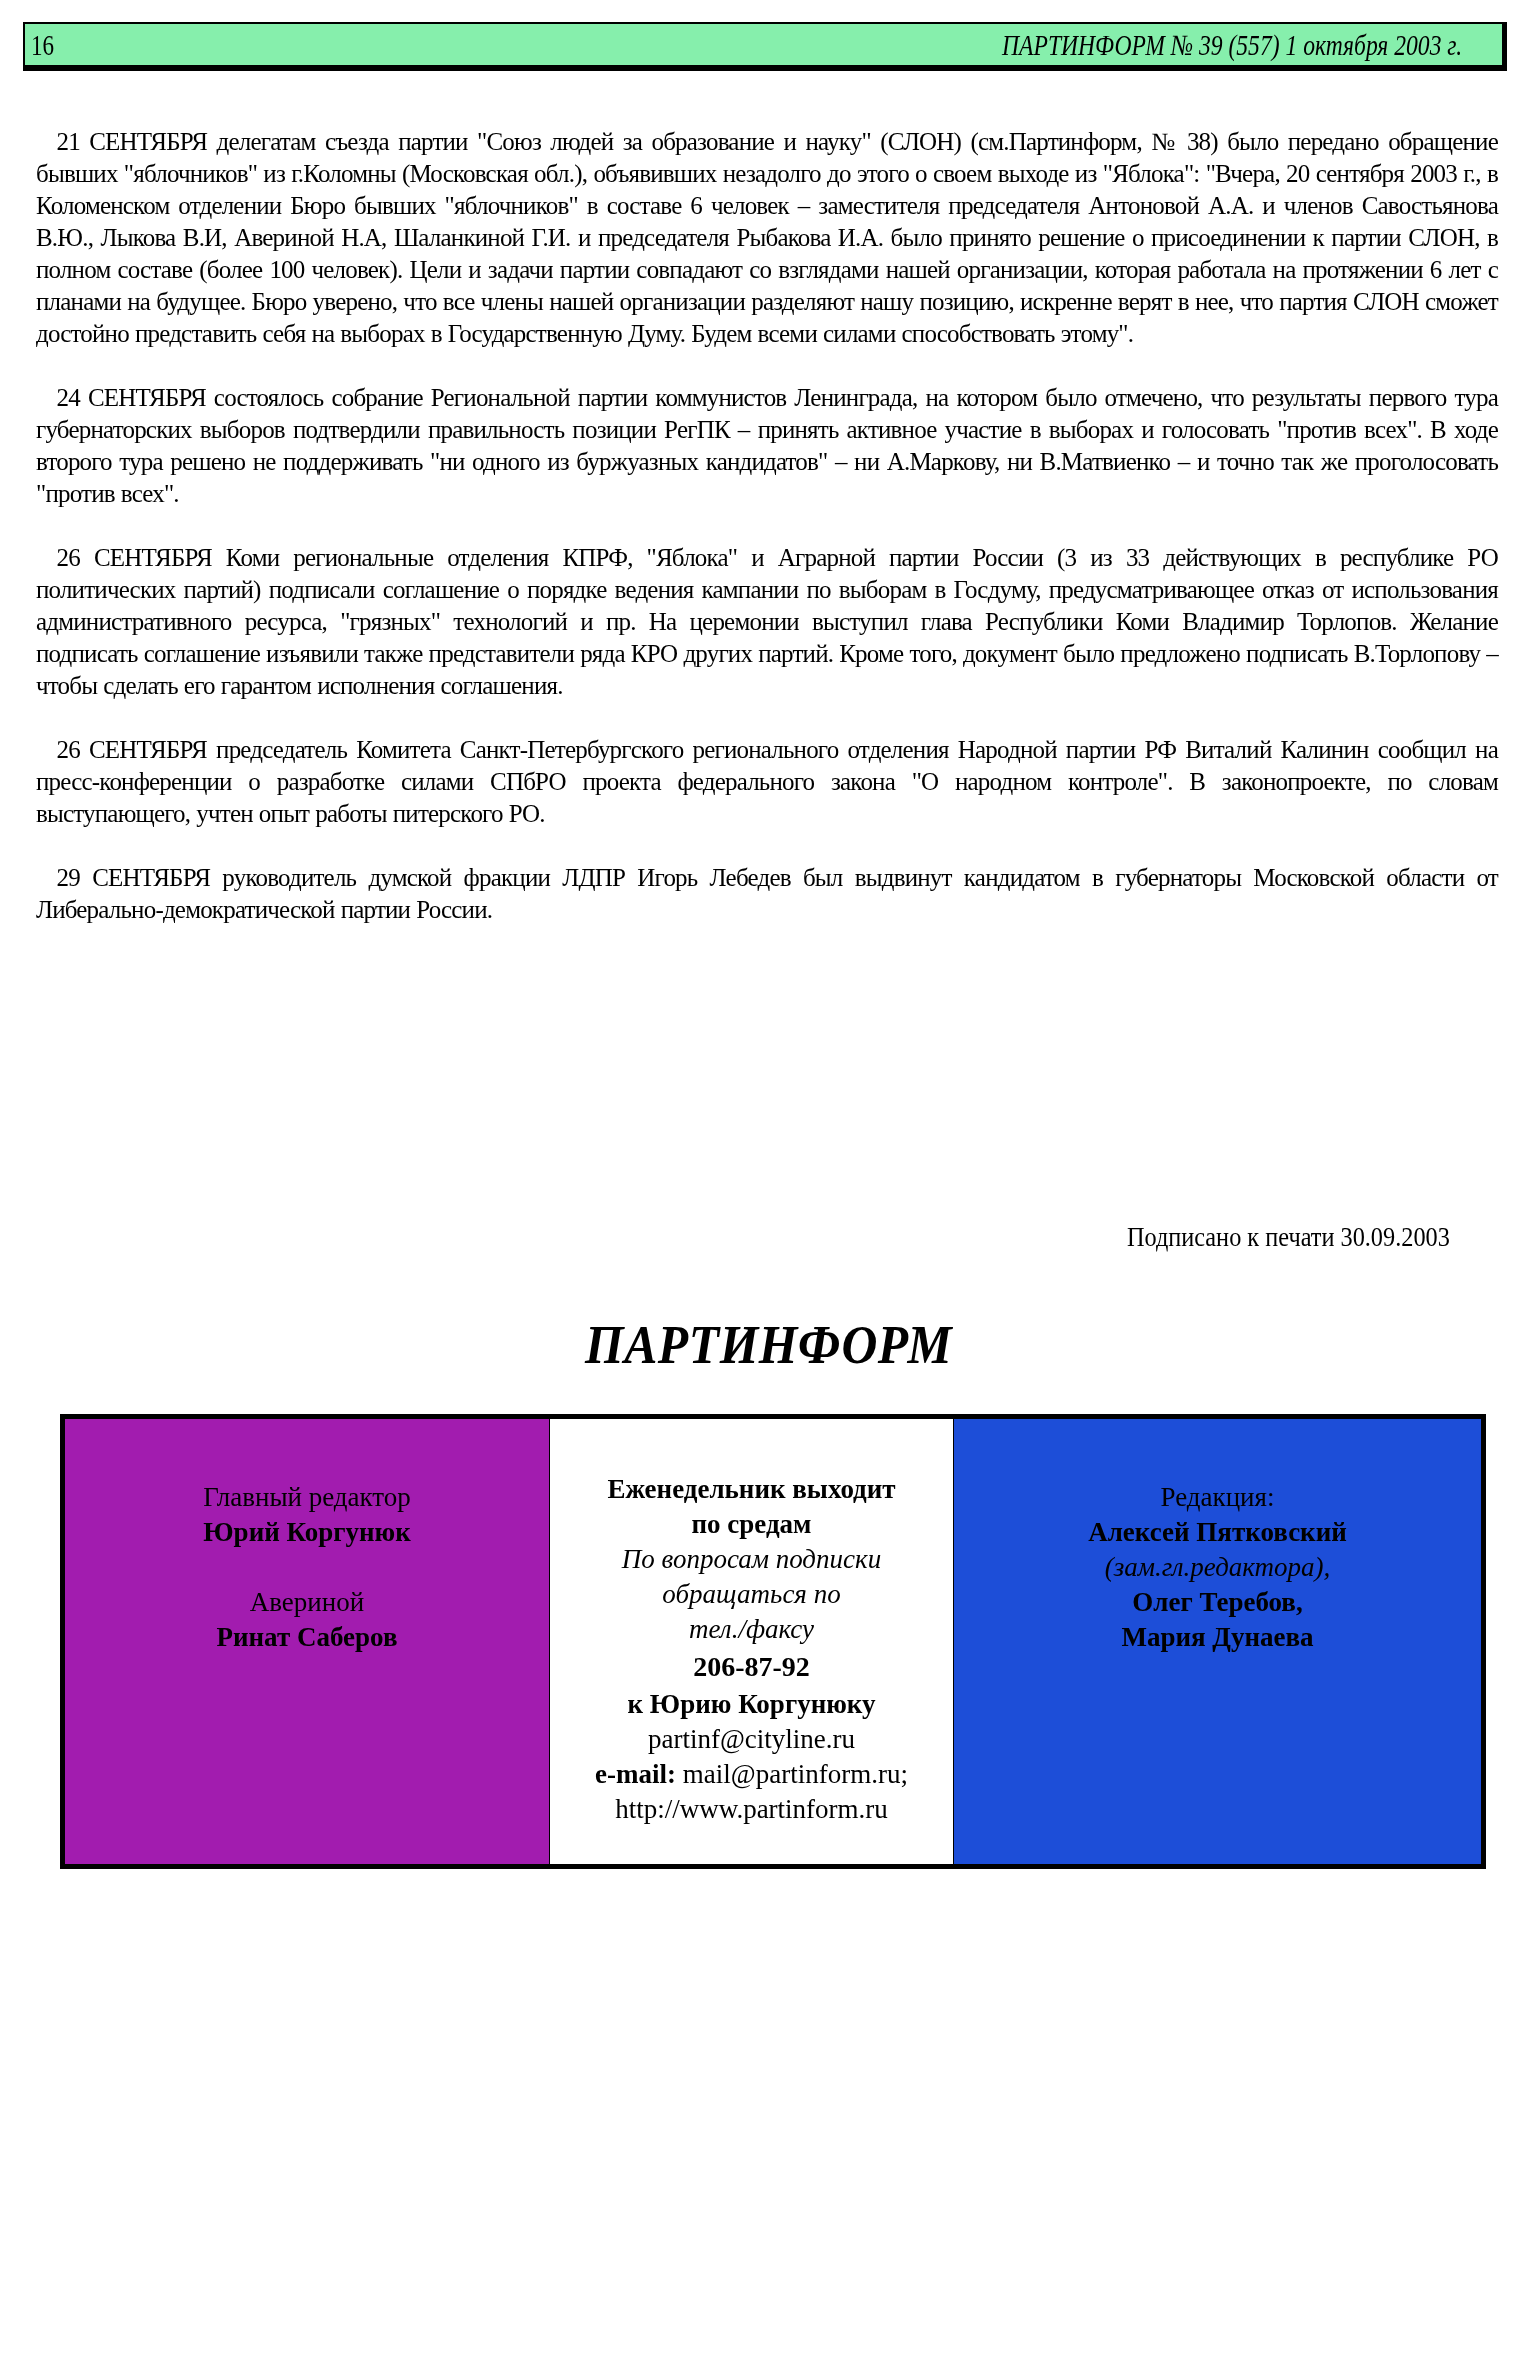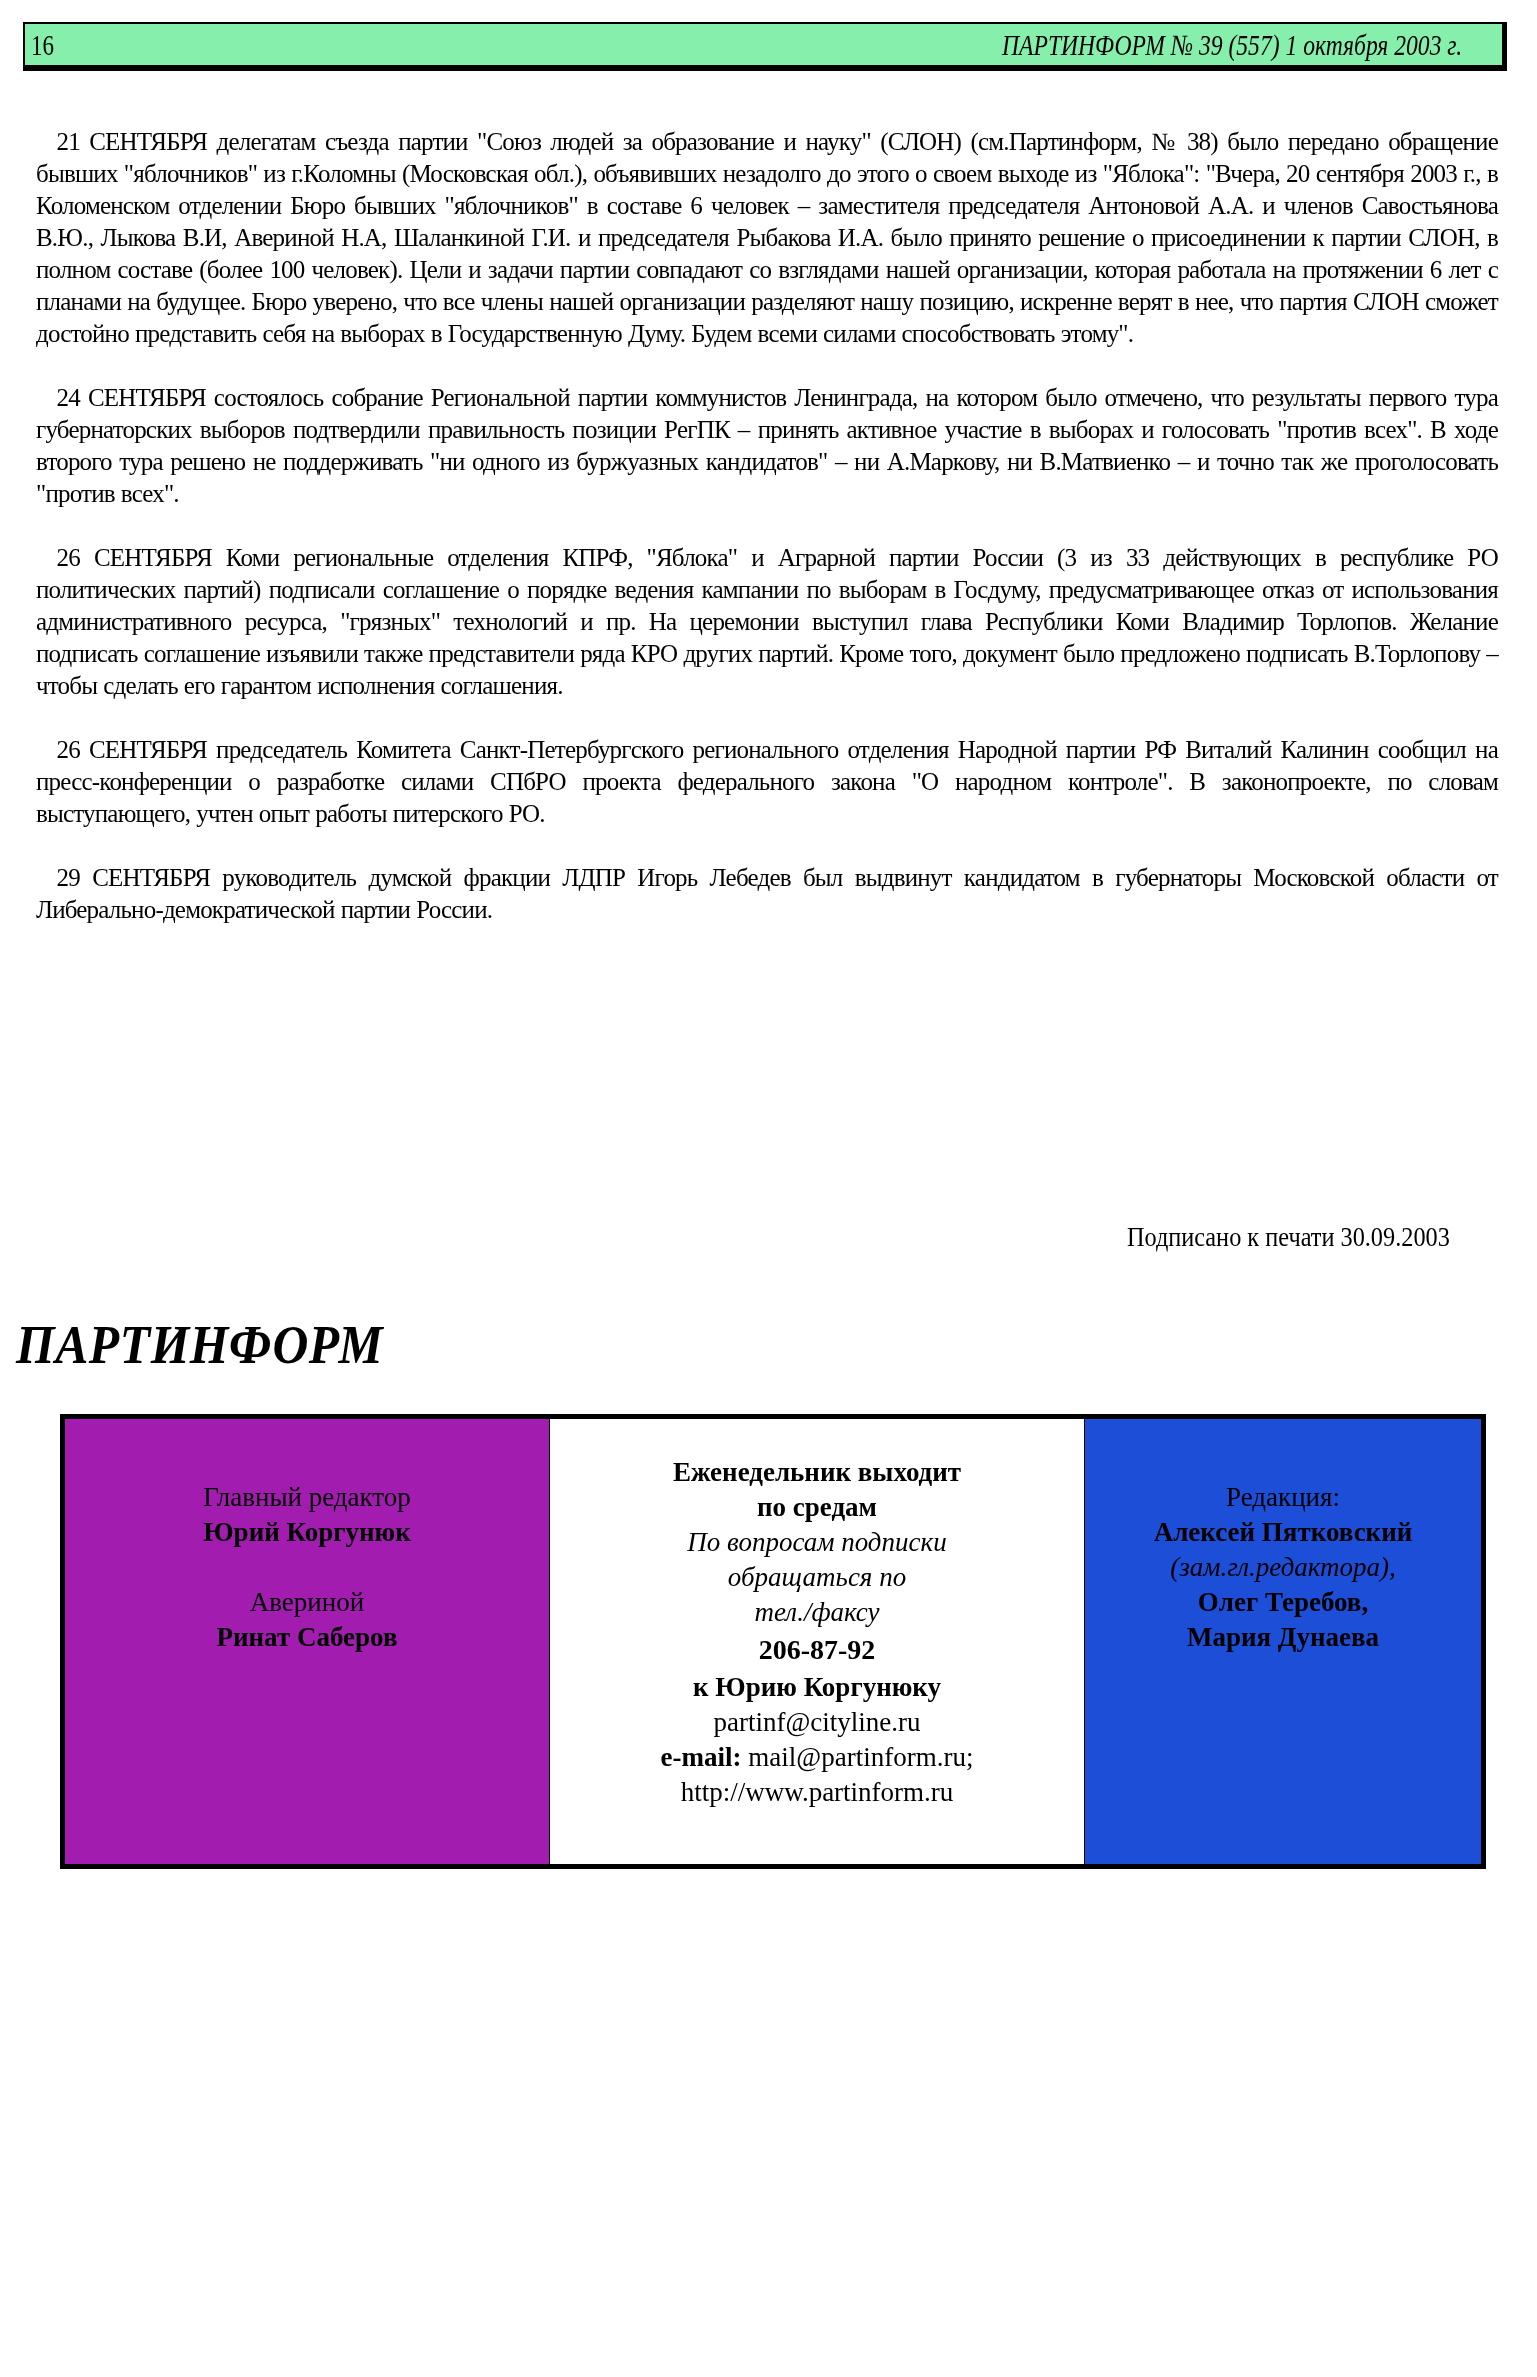--- a/index.html
+++ b/index.html
@@ -32,37 +32,37 @@
       letter-spacing: -0.8px; word-spacing: 0.6px;
     }
 
     .signed {
       position: absolute; right: 87px; top: 1221px;
       font-family: "Liberation Serif", serif; font-size: 27px; line-height: 32px;
       transform: scaleX(0.9); transform-origin: right center; white-space: nowrap;
     }
 
     .masthead {
-      position: absolute; left: 0; width: 1537px; top: 1313px; 
+      position: absolute; left: 0; width: 1537px; top: 1313px; text-align: center;
       font-family: "Liberation Serif", serif; font-weight: bold; font-style: italic;
       font-size: 54px; line-height: 64px; letter-spacing: 0.6px;
     }
     .masthead span { display: inline-block; transform: scaleX(0.92); }
 
     
     .imprint {
       position: absolute; left: 60px; top: 1414px; width: 1426px; height: 455px;
       border: 5.1px solid #000; box-sizing: border-box; display: flex;
     }
     .imprint .col {
       box-sizing: border-box; text-align: center;
       font-family: "Liberation Serif", serif; font-size: 27px; line-height: 35px;
     }
     .imprint .col-left { width: 485px; background: #a21caf; border-right: 1.9px solid #000; padding-top: 61px; }
-    .imprint .col-mid { width: 535px; background: #ffffff; border-right: 1.9px solid #000; padding-top: 36px; }
+    .imprint .col-mid { width: 404px; background: #ffffff; border-right: 1.9px solid #000; padding-top: 53px; }
     .imprint .col-right { flex: 1; background: #1d4ed8; padding-top: 61px; }
     .imprint .b { font-weight: bold; }
     .imprint .i { font-style: italic; }
     .imprint .phone { font-weight: bold; font-size: 28px; line-height: 40px; }
     .imprint .gap { height: 35px; }
     .imprint .line { display: block; }
   </style>
 </head>
 <body>
 

